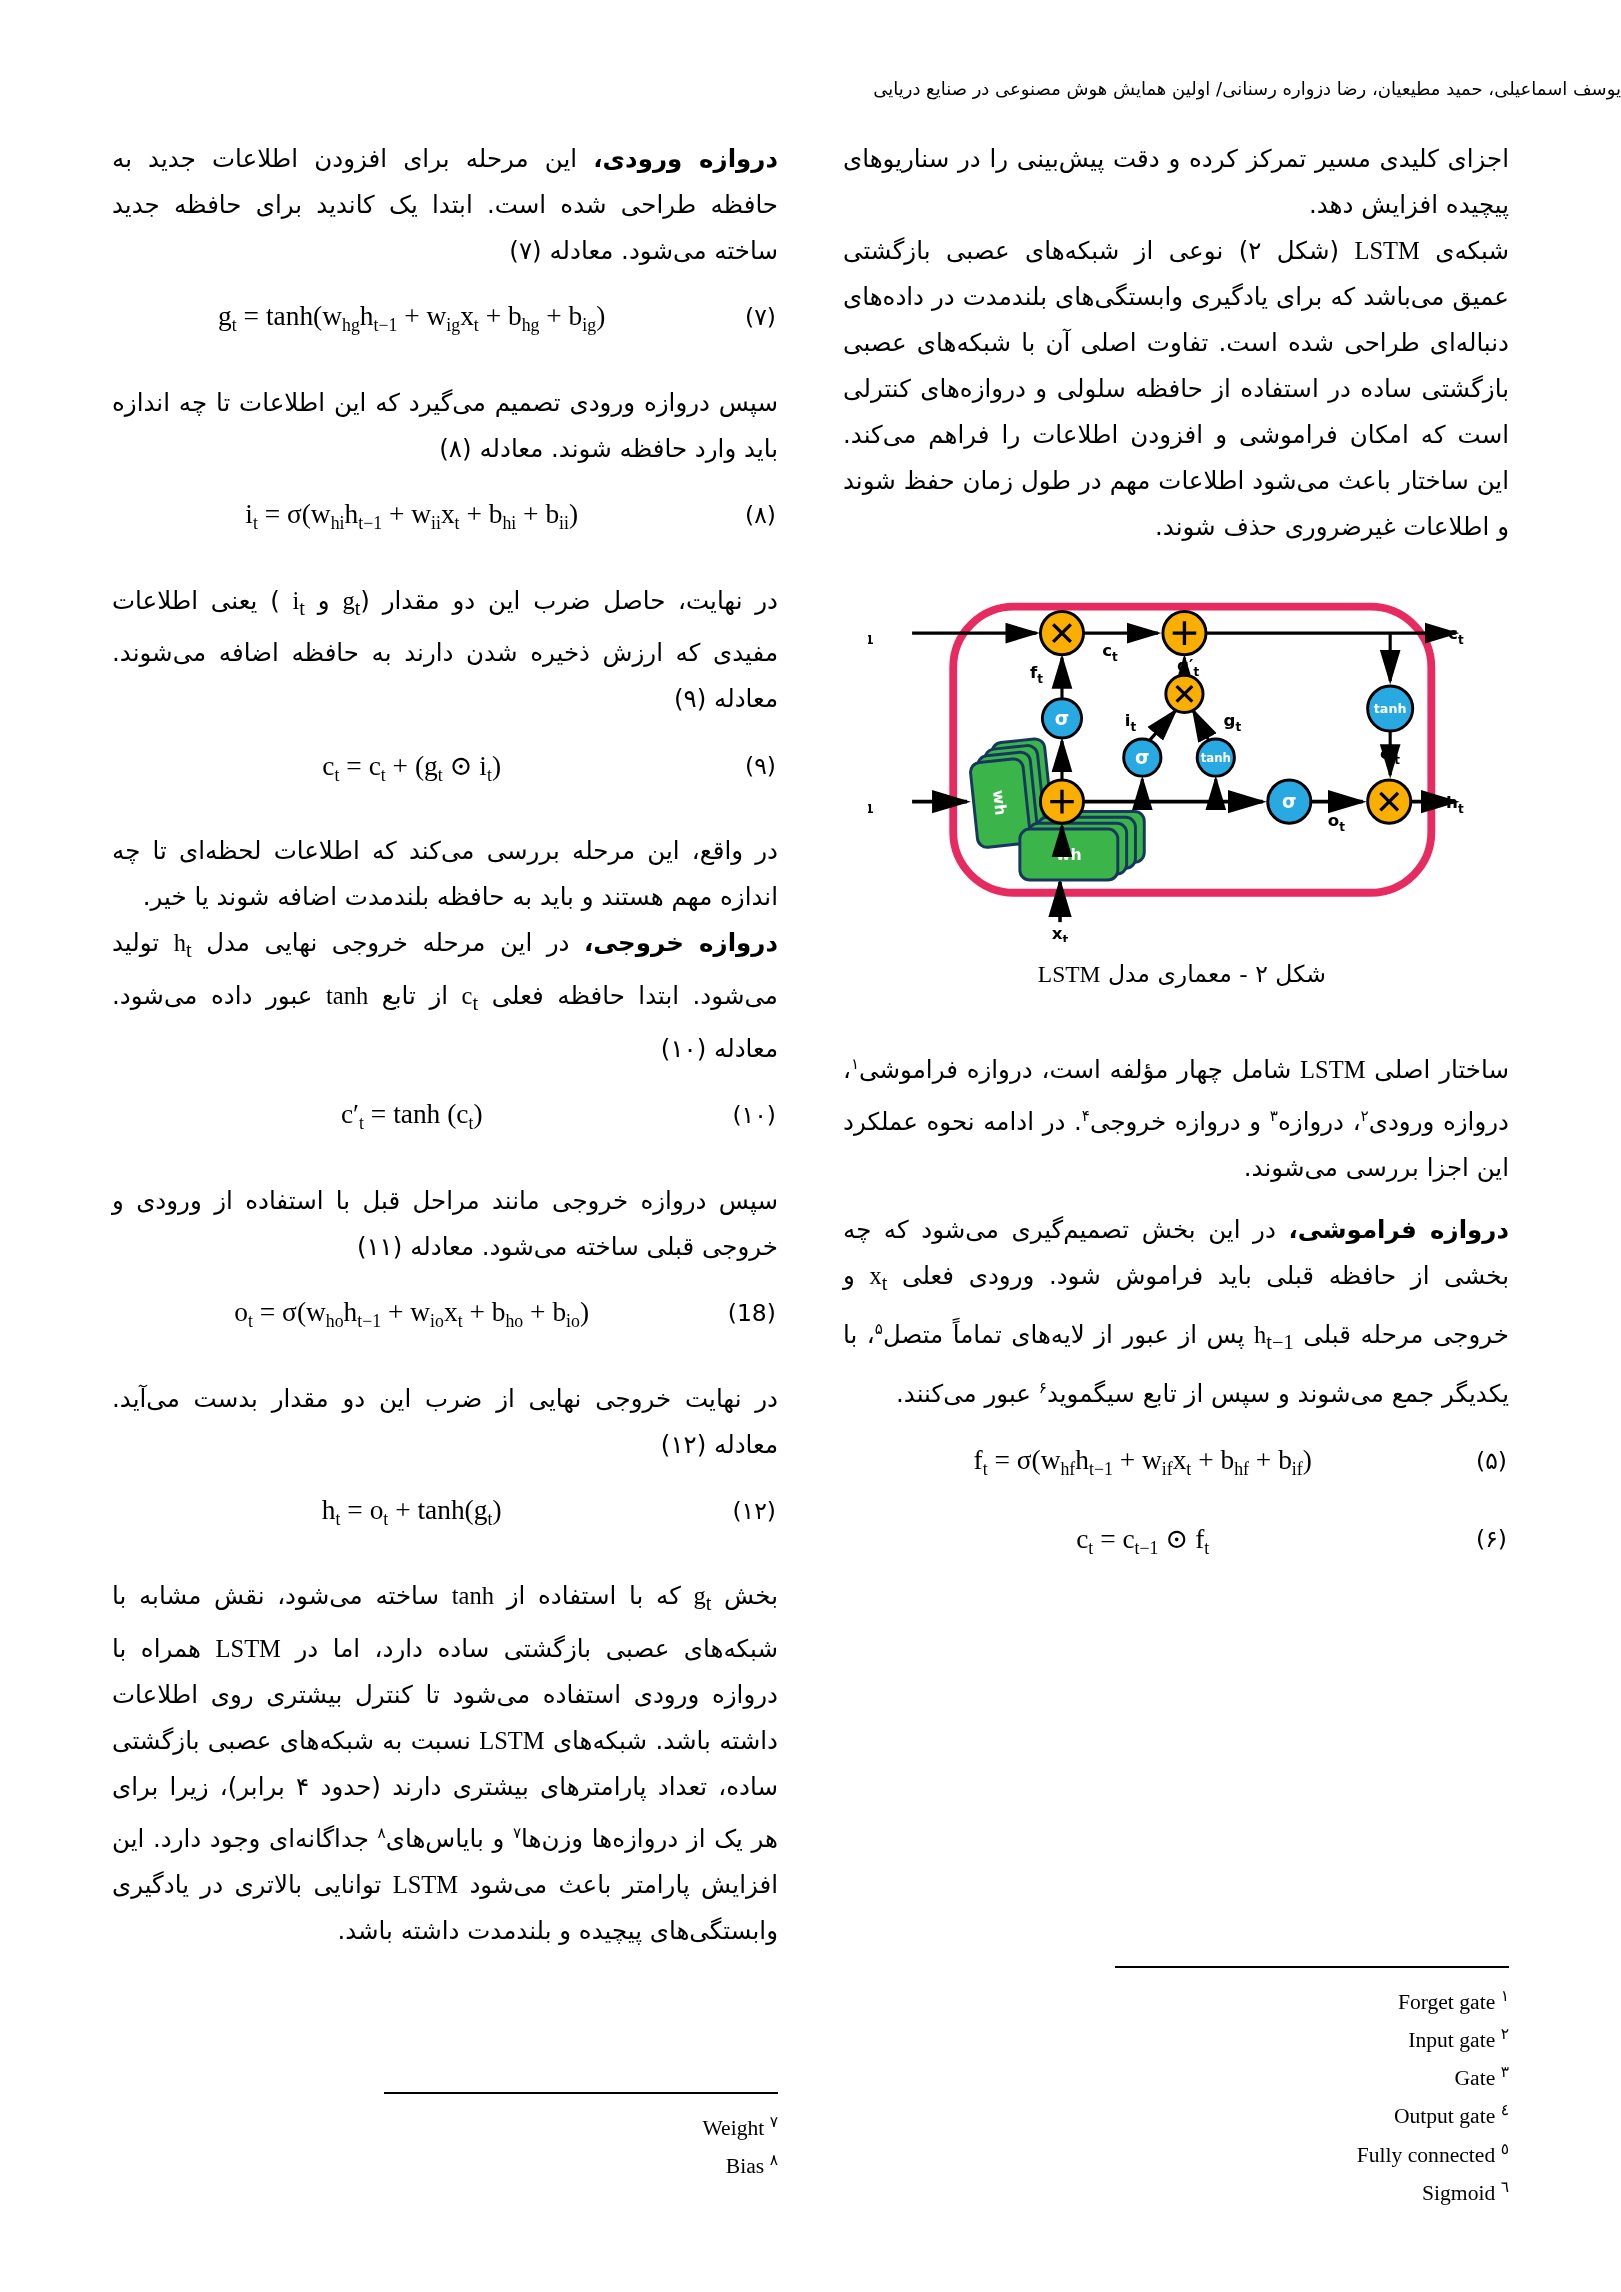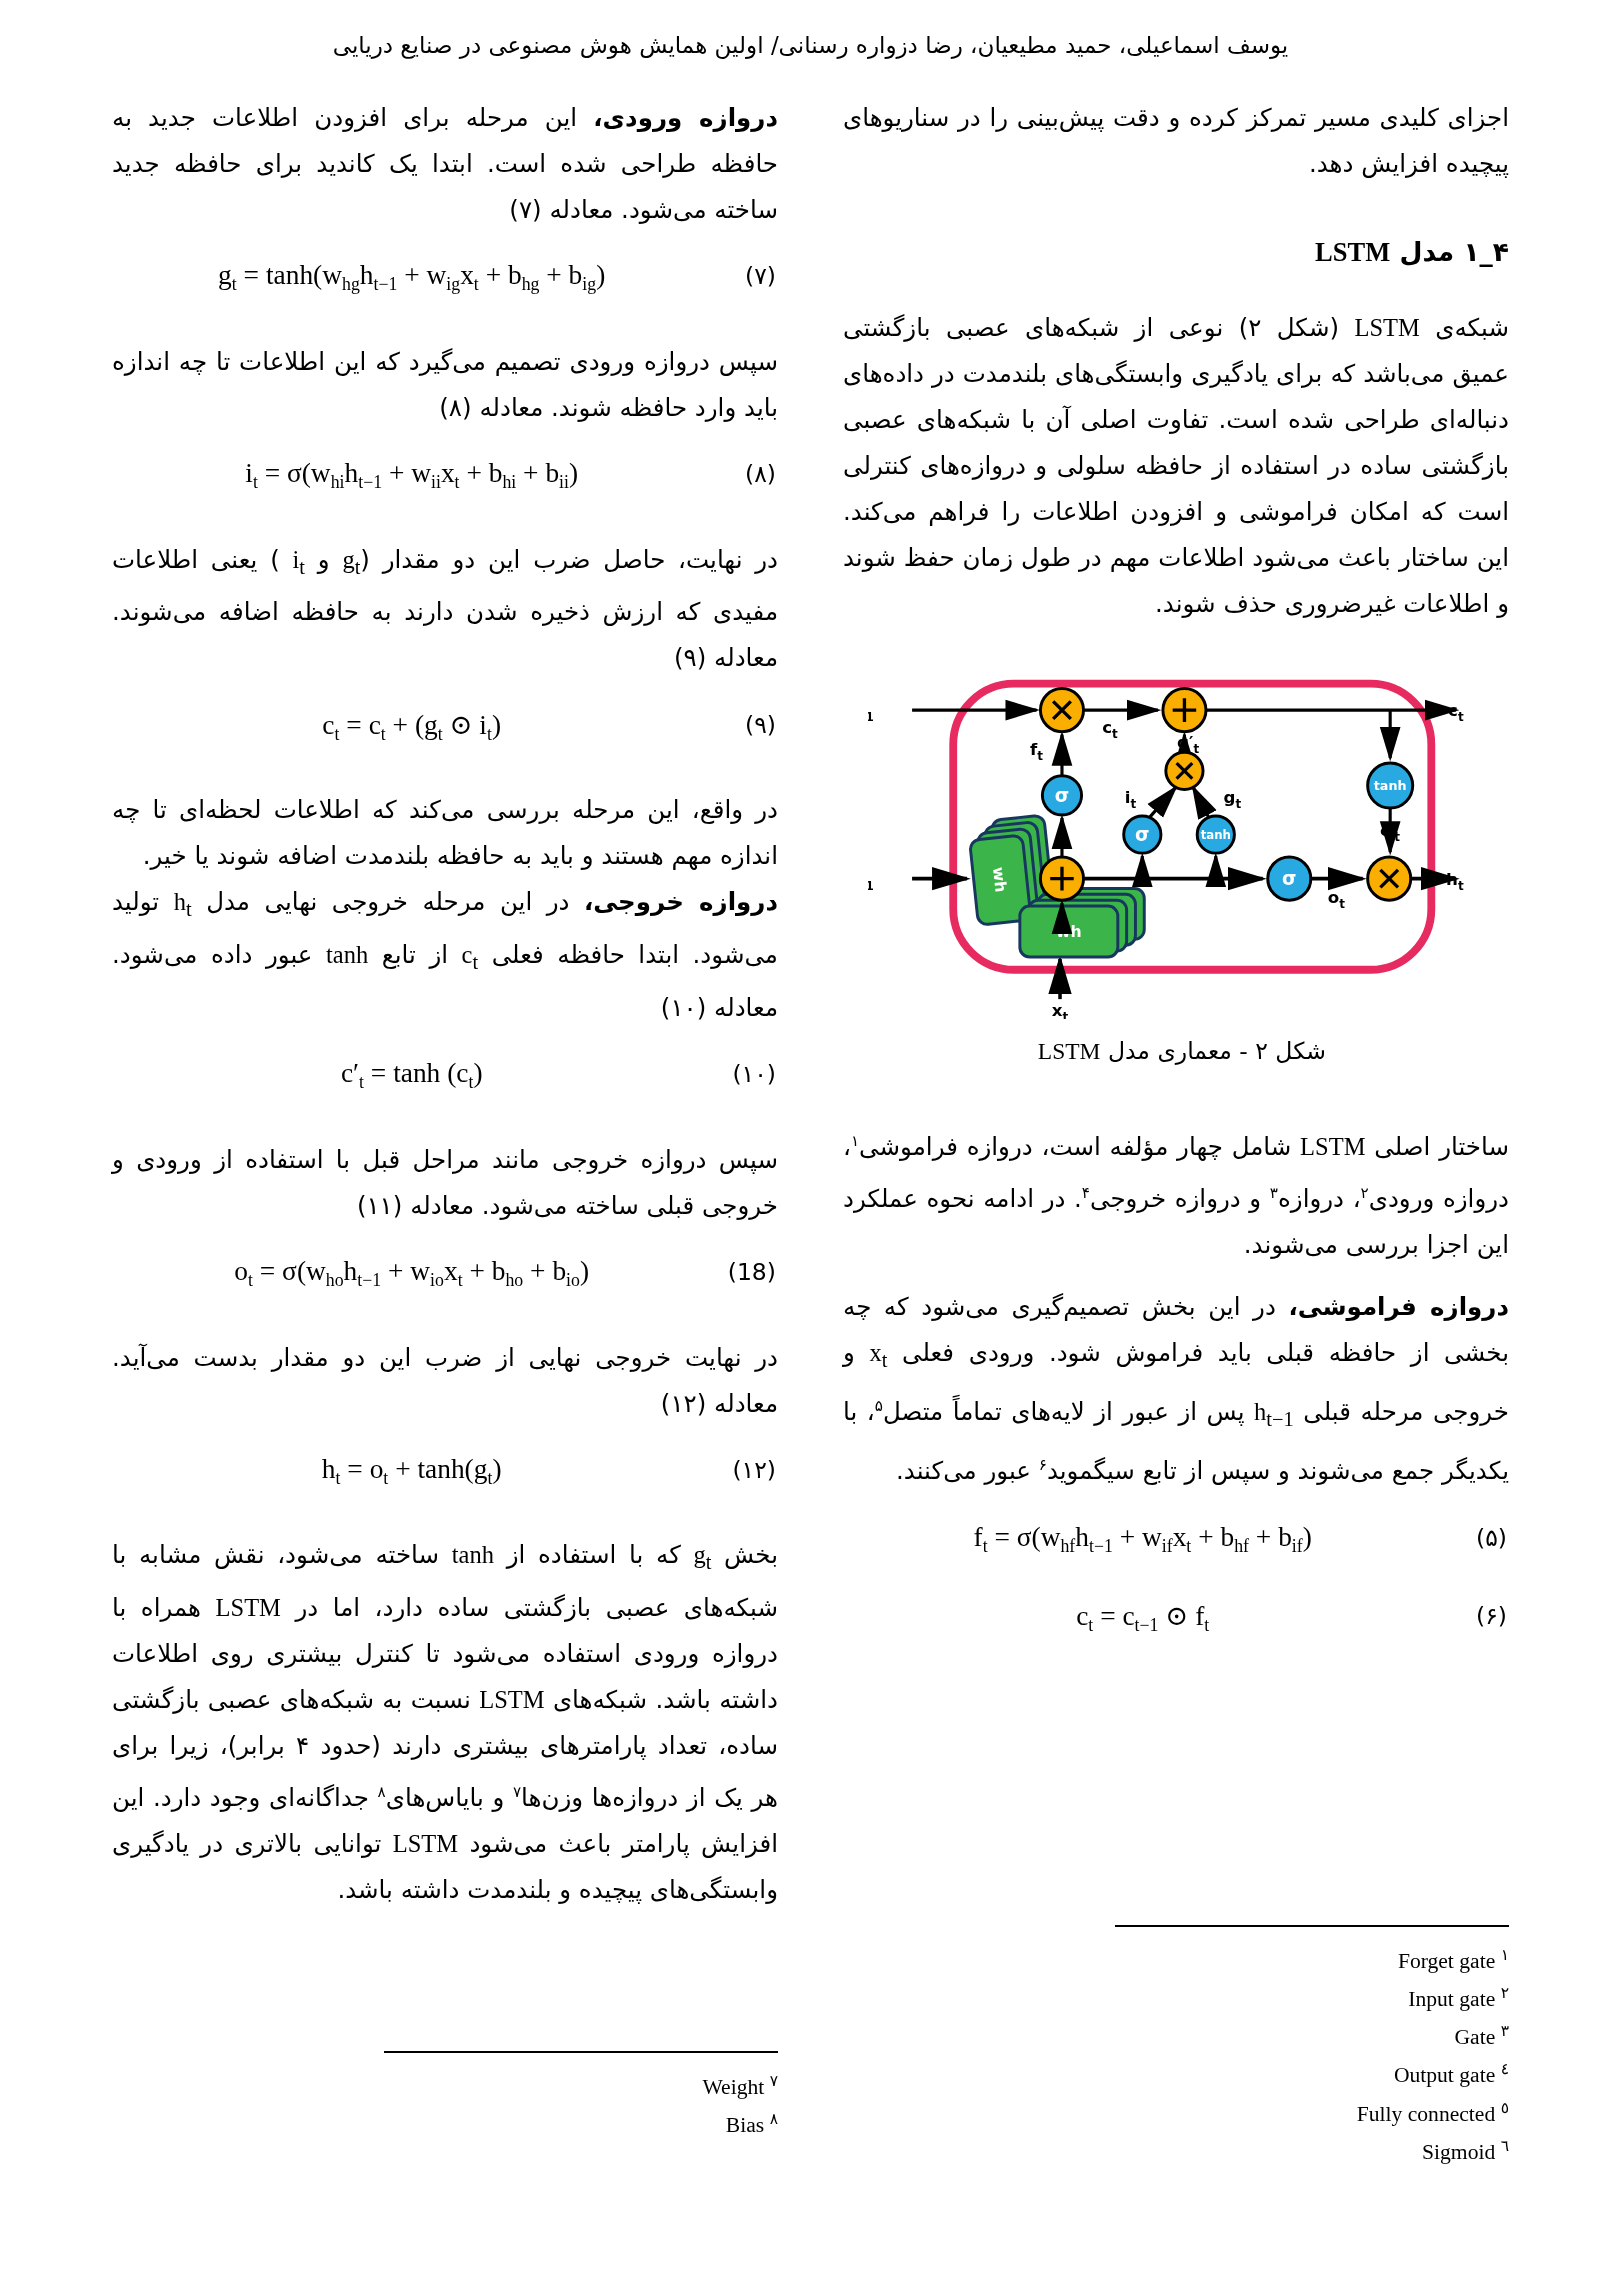--- a/index.html
+++ b/index.html
@@ -1,18 +1,18 @@
 <!DOCTYPE html>
 <html lang="fa"><head>
 <meta charset="utf-8">
 <style>
   html,body{margin:0;padding:0;background:#ffffff;}
   .page{position:relative;width:1621px;height:2293px;background:#fff;color:#000;
         font-family:"DejaVu Sans",sans-serif;overflow:hidden;}
-  .header{padding-top:32px;text-align:center;font-size:23px;direction:rtl;}
+  .header{padding-top:78px;font-size:18px;direction:rtl;}
   .cols{display:flex;direction:rtl;padding:0 112px;gap:65px;margin-top:37px;}
   .col{width:667px;position:relative;height:2147px;direction:rtl;}
   .para{font-size:24.5px;line-height:46px;text-align:justify;margin:0;}
   .para b{font-weight:bold;}
   .para sup{font-size:0.62em;}
   .mt{font-family:"Liberation Serif","DejaVu Serif","DejaVu Sans",serif;
       direction:ltr;unicode-bidi:embed;}
   .h2{font-size:26.5px;font-weight:bold;margin:49px 0 37px 0;}
   .eq{position:relative;height:51px;margin:27.4px 0;direction:ltr;
       font-family:"Liberation Serif","DejaVu Serif","DejaVu Sans",serif;font-size:27.4px;}
@@ -33,21 +33,20 @@
 <body>
 
 <div class="page">
 
   <div class="header">یوسف اسماعیلی، حمید مطیعیان، رضا دزواره رسنانی/ اولین همایش هوش مصنوعی در صنایع دریایی</div>
 
   <div class="cols">
 
     <div class="col">
       <p class="para">اجزای کلیدی مسیر تمرکز کرده و دقت پیش‌بینی را در سناریوهای پیچیده افزایش دهد.</p>
-      <div class="h2">۴_۱ مدل <span class="mt">LSTM</span></div>
       <p class="para">شبکه‌ی <span class="mt">LSTM</span> (شکل ۲) نوعی از شبکه‌های عصبی بازگشتی عمیق می‌باشد که برای یادگیری وابستگی‌های بلندمدت در داده‌های دنباله‌ای طراحی شده است. تفاوت اصلی آن با شبکه‌های عصبی بازگشتی ساده در استفاده از حافظه سلولی و دروازه‌های کنترلی است که امکان فراموشی و افزودن اطلاعات را فراهم می‌کند. این ساختار باعث می‌شود اطلاعات مهم در طول زمان حفظ شوند و اطلاعات غیرضروری حذف شوند.</p>
 
       <div class="figure">
         <svg width="627" height="365" viewBox="0 0 640 372">
           <defs>
             <marker id="arw" viewBox="0 0 10 6" refX="9" refY="3" markerWidth="11" markerHeight="8" orient="auto">
               <path d="M0,0 L10,3 L0,6 z" fill="#000"></path>
             </marker>
           </defs>
 

